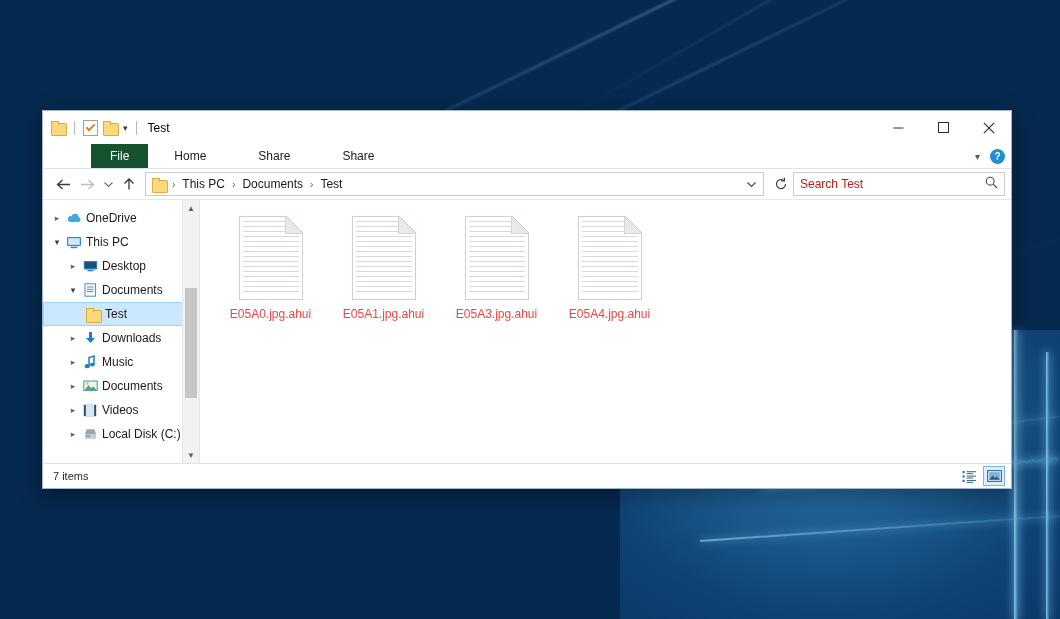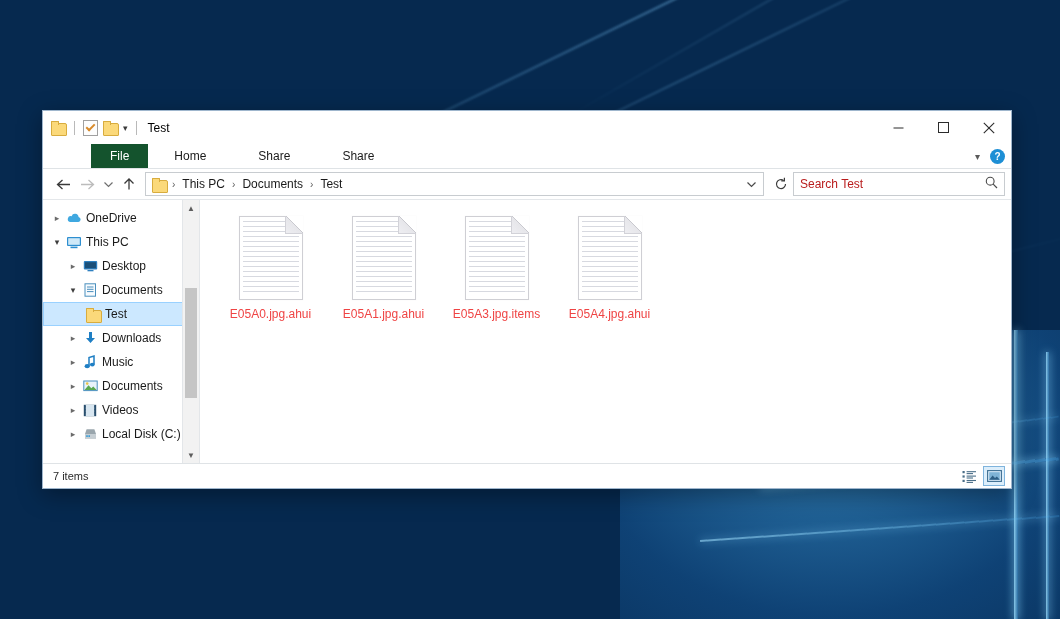--- a/index.html
+++ b/index.html
@@ -506,21 +506,21 @@
           <div class="fname">E05A1.jpg.ahui</div>
         </div>
 
 
         <div class="fileitem">
           <div class="doc-icon">
             <div class="doc-lines"></div>
             <div class="doc-fold-mask"></div>
             <div class="doc-fold"></div>
           </div>
-          <div class="fname">E05A3.jpg.items</div>
+          <div class="fname">E05A3.jpg.ahui</div>
         </div>
 
         <div class="fileitem">
           <div class="doc-icon">
             <div class="doc-lines"></div>
             <div class="doc-fold-mask"></div>
             <div class="doc-fold"></div>
           </div>
           <div class="fname">E05A4.jpg.ahui</div>
         </div>

